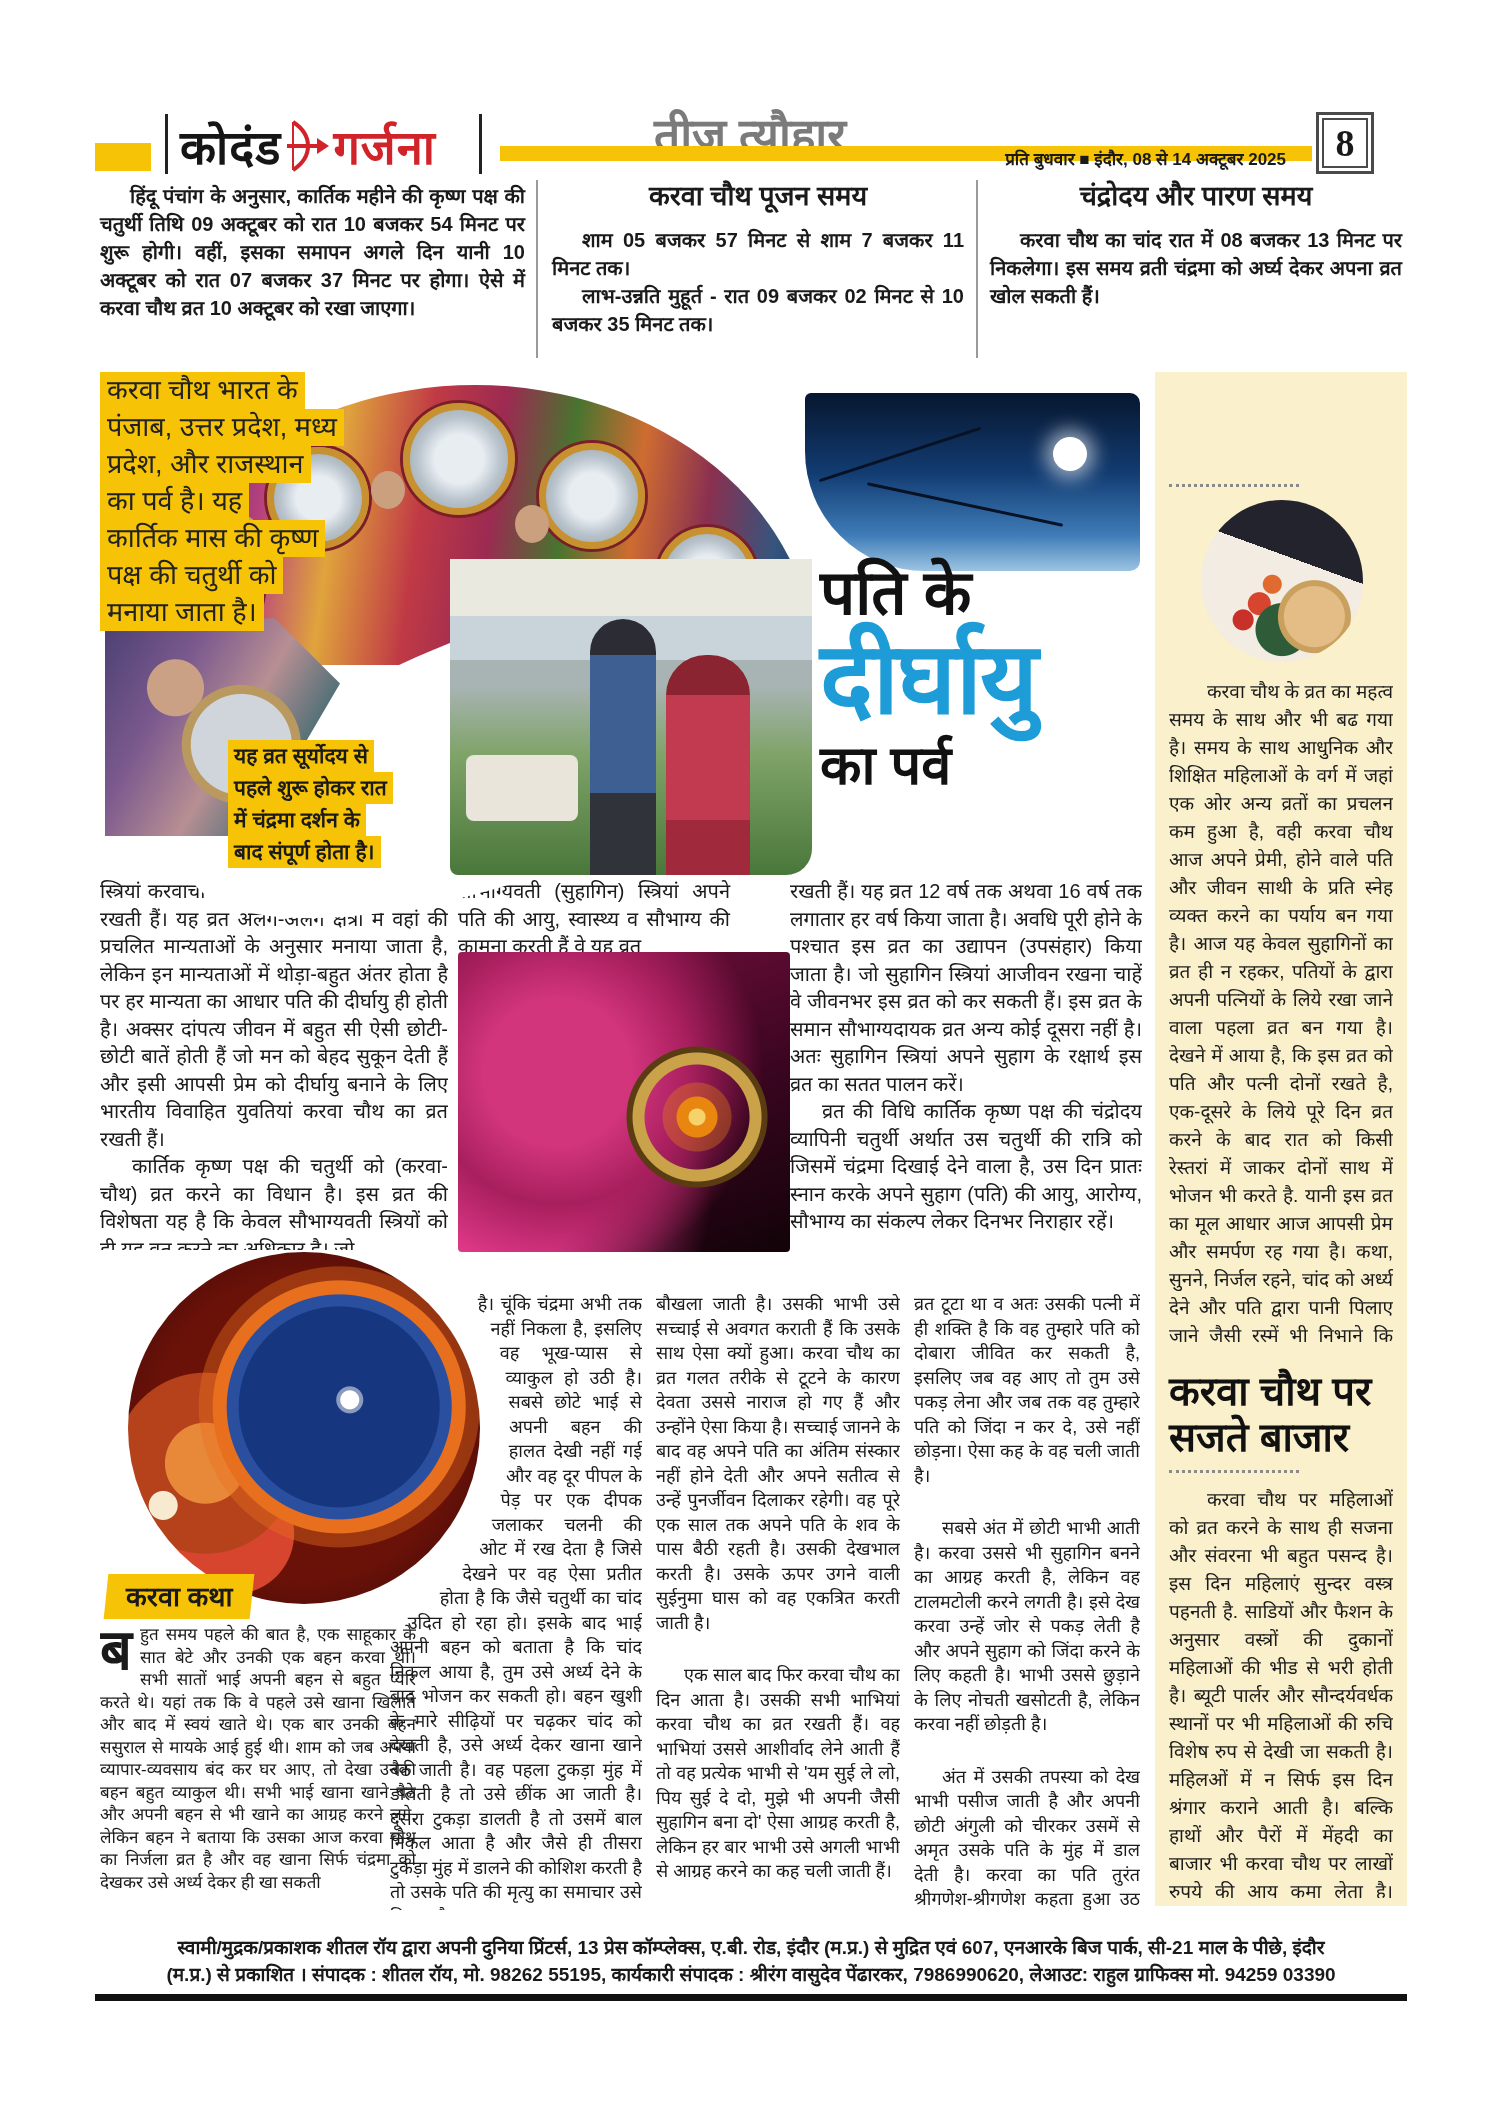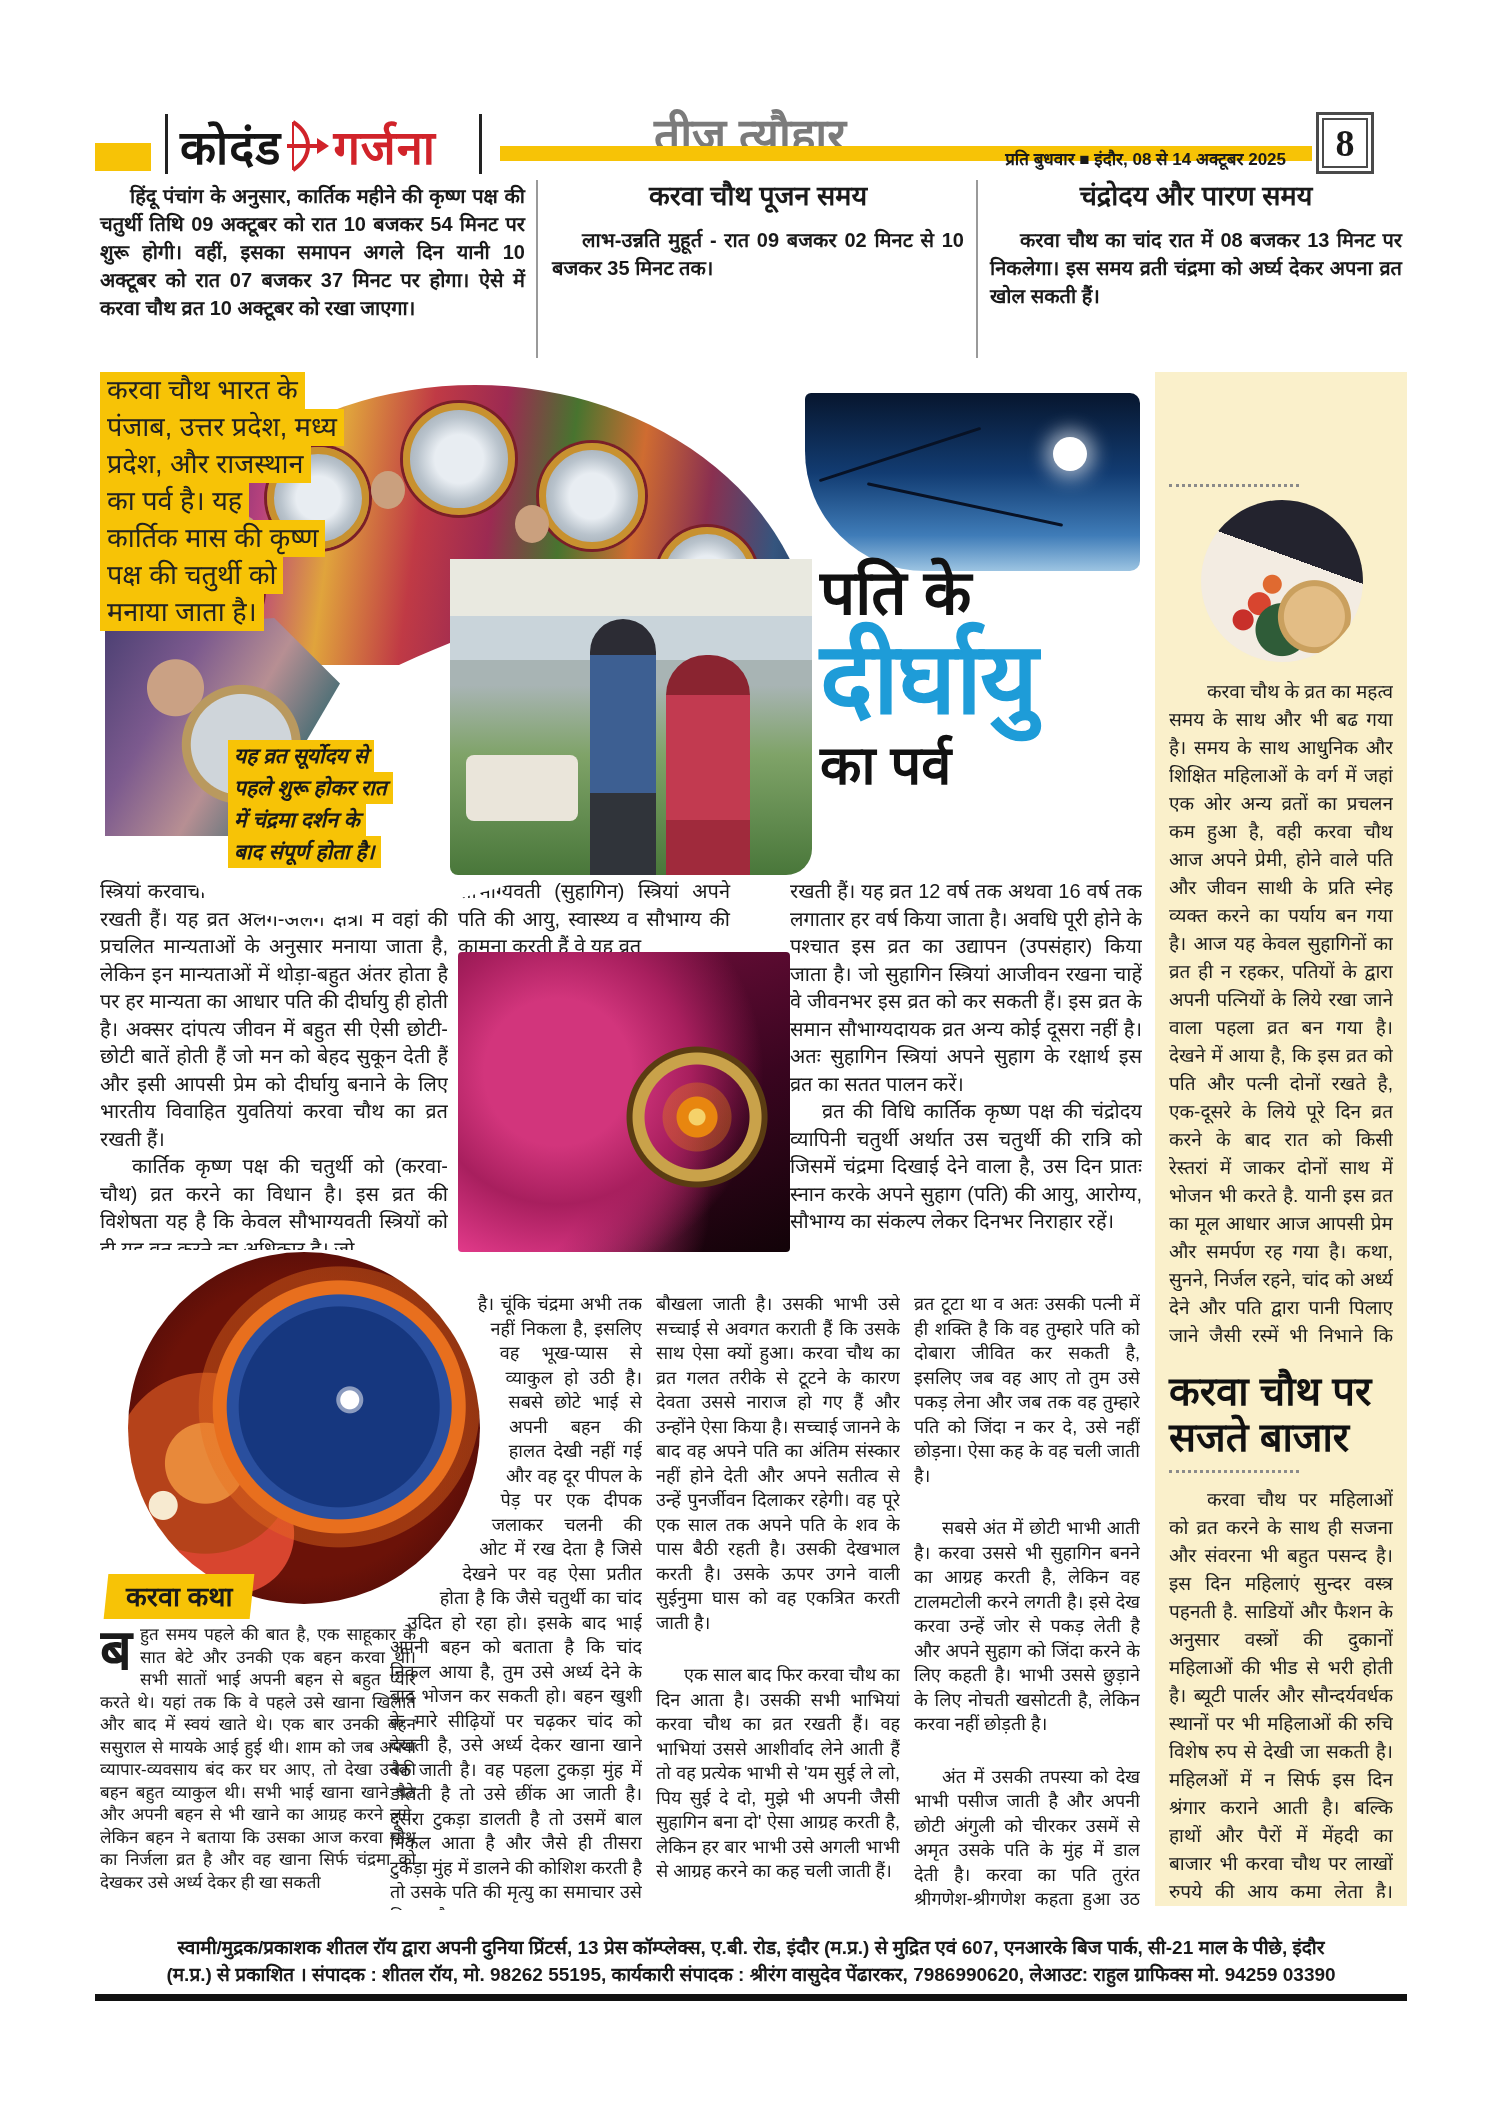--- a/index.html
+++ b/index.html
@@ -62,21 +62,21 @@
       border-radius:0 0 26px 8px;
       background:linear-gradient(180deg,#e9e9e0 0 18%,#c9d4da 18% 32%,#a8b4b4 32% 40%,#7fa368 62%,#49773a 100%);}
   .fig{position:absolute;border-radius:40px 40px 0 0;}
   .fig-man{left:140px;top:60px;width:66px;height:256px;
       background:linear-gradient(180deg,#2c2c34 0 14%,#3d5f92 14% 68%,#30343a 68% 100%);}
   .fig-woman{left:216px;top:96px;width:84px;height:220px;
       background:linear-gradient(180deg,#8a2430 0 18%,#c23a50 18% 75%,#a02a3c 75% 100%);}
   .scene-table{position:absolute;left:16px;top:196px;width:112px;height:66px;background:#eae5da;border-radius:8px;}
   .photo-caption{position:absolute;left:228px;top:740px;z-index:7;}
   .photo-caption span{display:block;width:max-content;background:#F7C306;padding:1px 6px 2px;
-      font-size:21px;line-height:29px;font-weight:700;font-style:italic;}
+      font-size:21px;line-height:29px;font-weight:700;}
   .headline{position:absolute;left:820px;top:560px;width:330px;z-index:6;}
   .headline .h-top{font-size:62px;font-weight:800;line-height:66px;color:#111;}
   .headline .h-main{font-size:100px;font-weight:800;line-height:104px;color:#1E9CD8;letter-spacing:-2px;}
   .headline .h-bot{font-size:54px;font-weight:800;line-height:70px;color:#111;}
   
   .bodycol{position:absolute;top:878px;font-size:20px;line-height:27.5px;text-align:justify;}
   .bodycol p{margin:0;}
   .bodycol p + p{text-indent:32px;}
   .bc1{left:100px;width:348px;height:372px;overflow:hidden;}
   .bc2{left:458px;width:272px;}
@@ -155,20 +155,21 @@
     <div class="pagenum-inner">8</div>
   </div>
 
   <div class="top-divider td1"></div>
   <div class="top-divider td2"></div>
   <div class="top-block tb-left">
     <p>हिंदू पंचांग के अनुसार, कार्तिक महीने की कृष्ण पक्ष की चतुर्थी तिथि 09 अक्टूबर को रात 10 बजकर 54 मिनट पर शुरू होगी। वहीं, इसका समापन अगले दिन यानी 10 अक्टूबर को रात 07 बजकर 37 मिनट पर होगा। ऐसे में करवा चौथ व्रत 10 अक्टूबर को रखा जाएगा।</p>
   </div>
   <div class="top-block tb-mid">
     <h3>करवा चौथ पूजन समय</h3>
+    <p>शाम 05 बजकर 57 मिनट से शाम 7 बजकर 11 मिनट तक।</p>
     <p>लाभ-उन्नति मुहूर्त - रात 09 बजकर 02 मिनट से 10 बजकर 35 मिनट तक।</p>
   </div>
   <div class="top-block tb-right">
     <h3>चंद्रोदय और पारण समय</h3>
     <p>करवा चौथ का चांद रात में 08 बजकर 13 मिनट पर निकलेगा। इस समय व्रती चंद्रमा को अर्घ्य देकर अपना व्रत खोल सकती हैं।</p>
   </div>
 
   <div class="hl-lines">
     <span>करवा चौथ भारत के</span>
     <span>पंजाब, उत्तर प्रदेश, मध्य</span>

